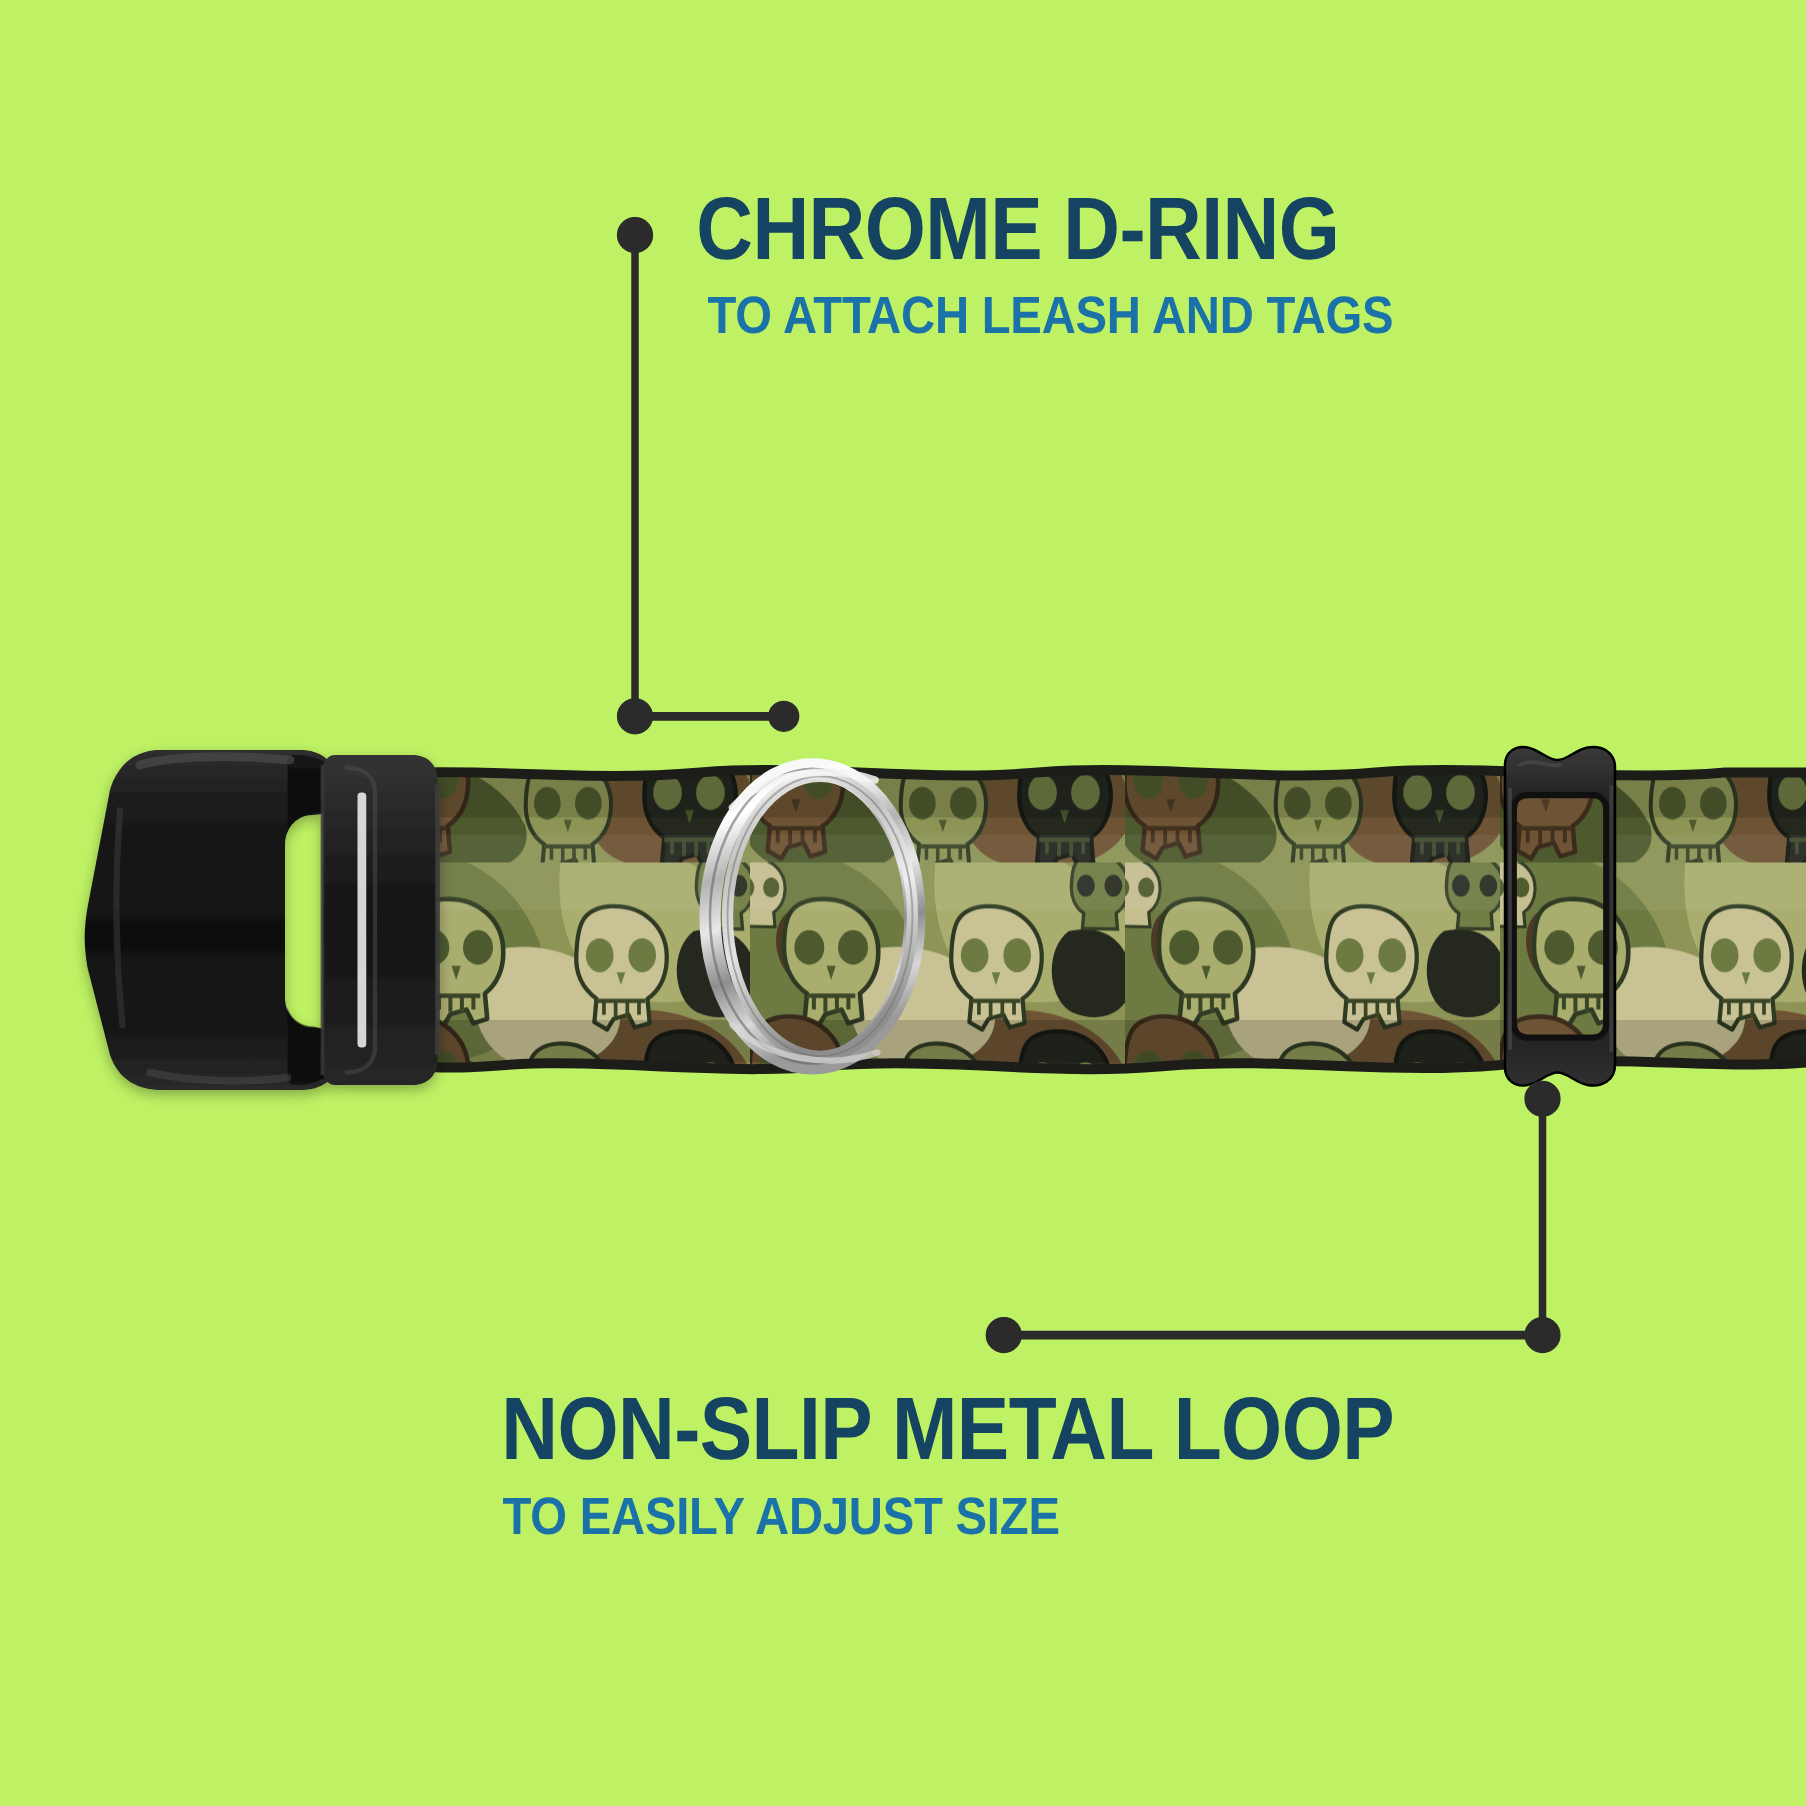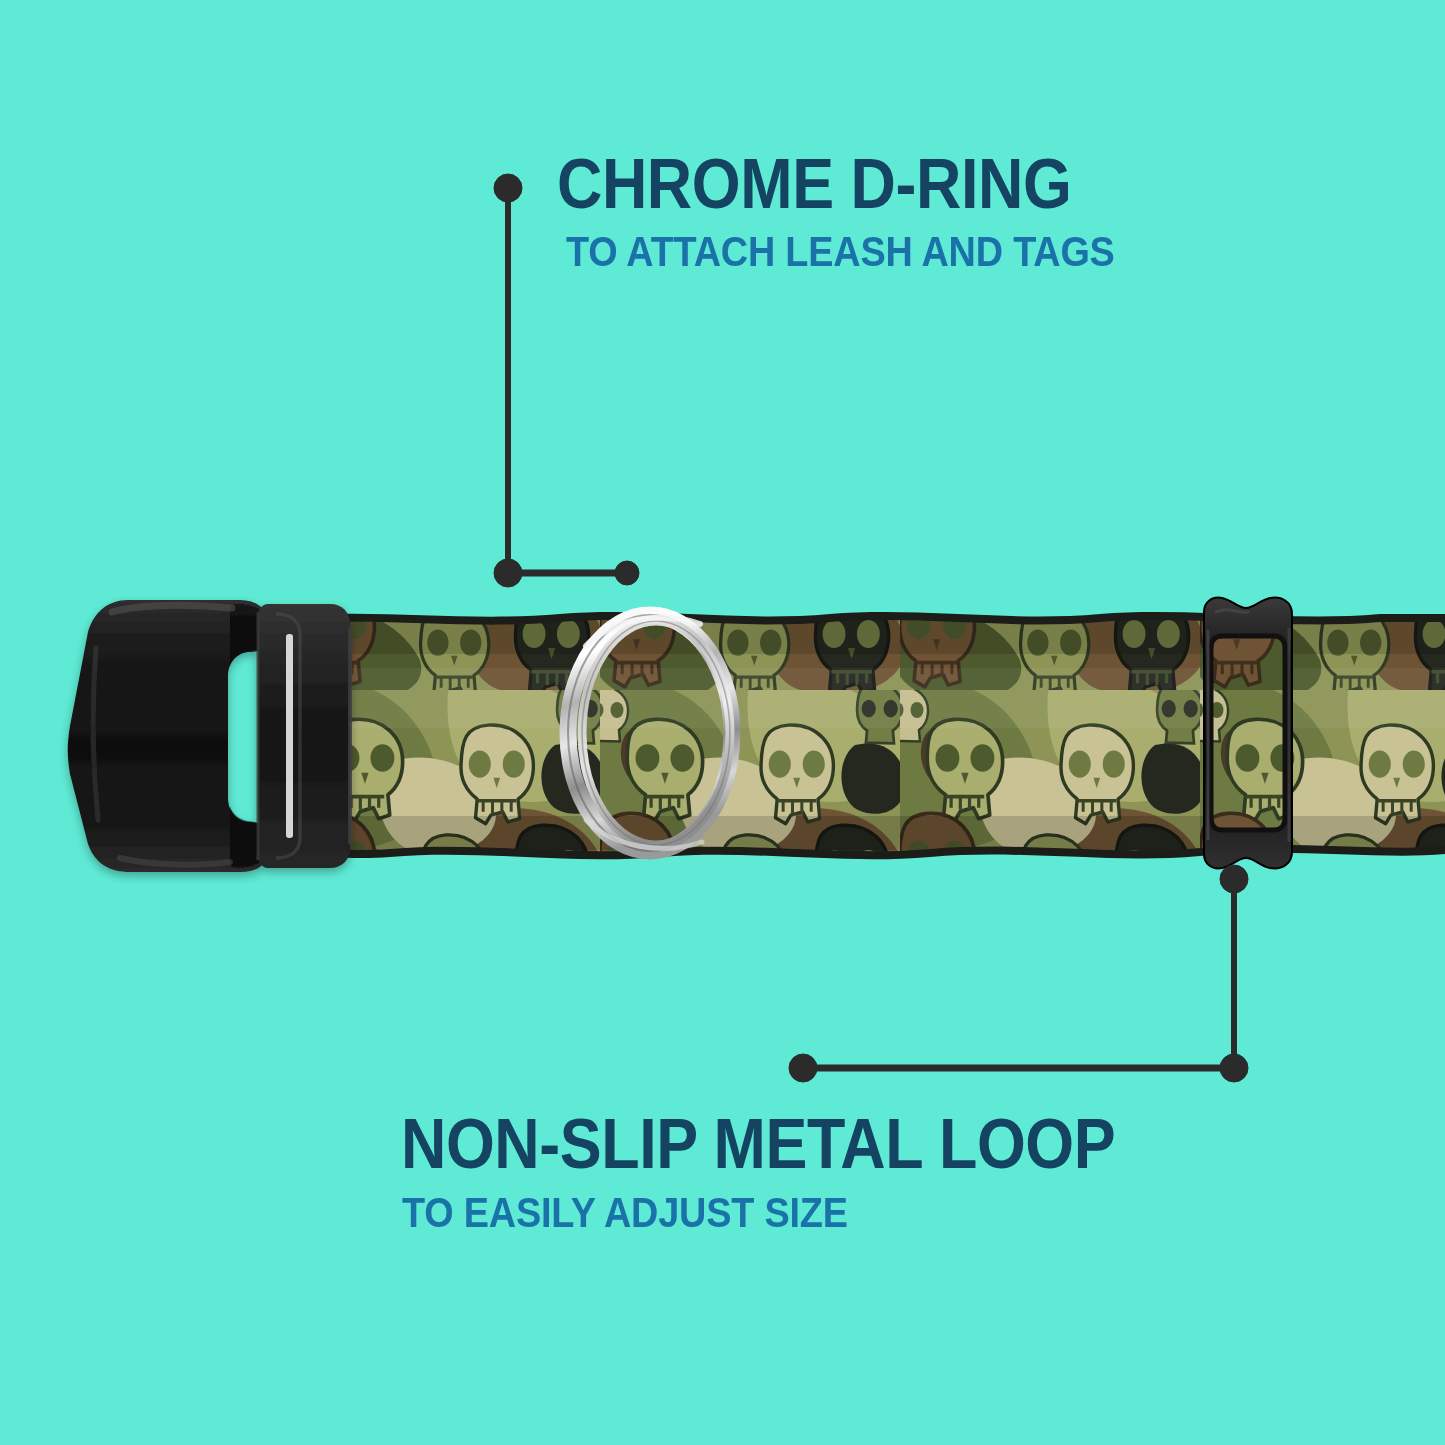--- a/index.html
+++ b/index.html
@@ -8,21 +8,21 @@
     padding: 0;
     background: #ffffff;
   }
   body {
     font-family: "Liberation Sans", sans-serif;
   }
   #stage {
     position: relative;
     width: 1445px;
     height: 1445px;
-    background: #5eead4;
+    background: #bef264;
     overflow: hidden;
   }
   #artboard {
     position: absolute;
     inset: 0;
     width: 1445px;
     height: 1445px;
   }
 
   

